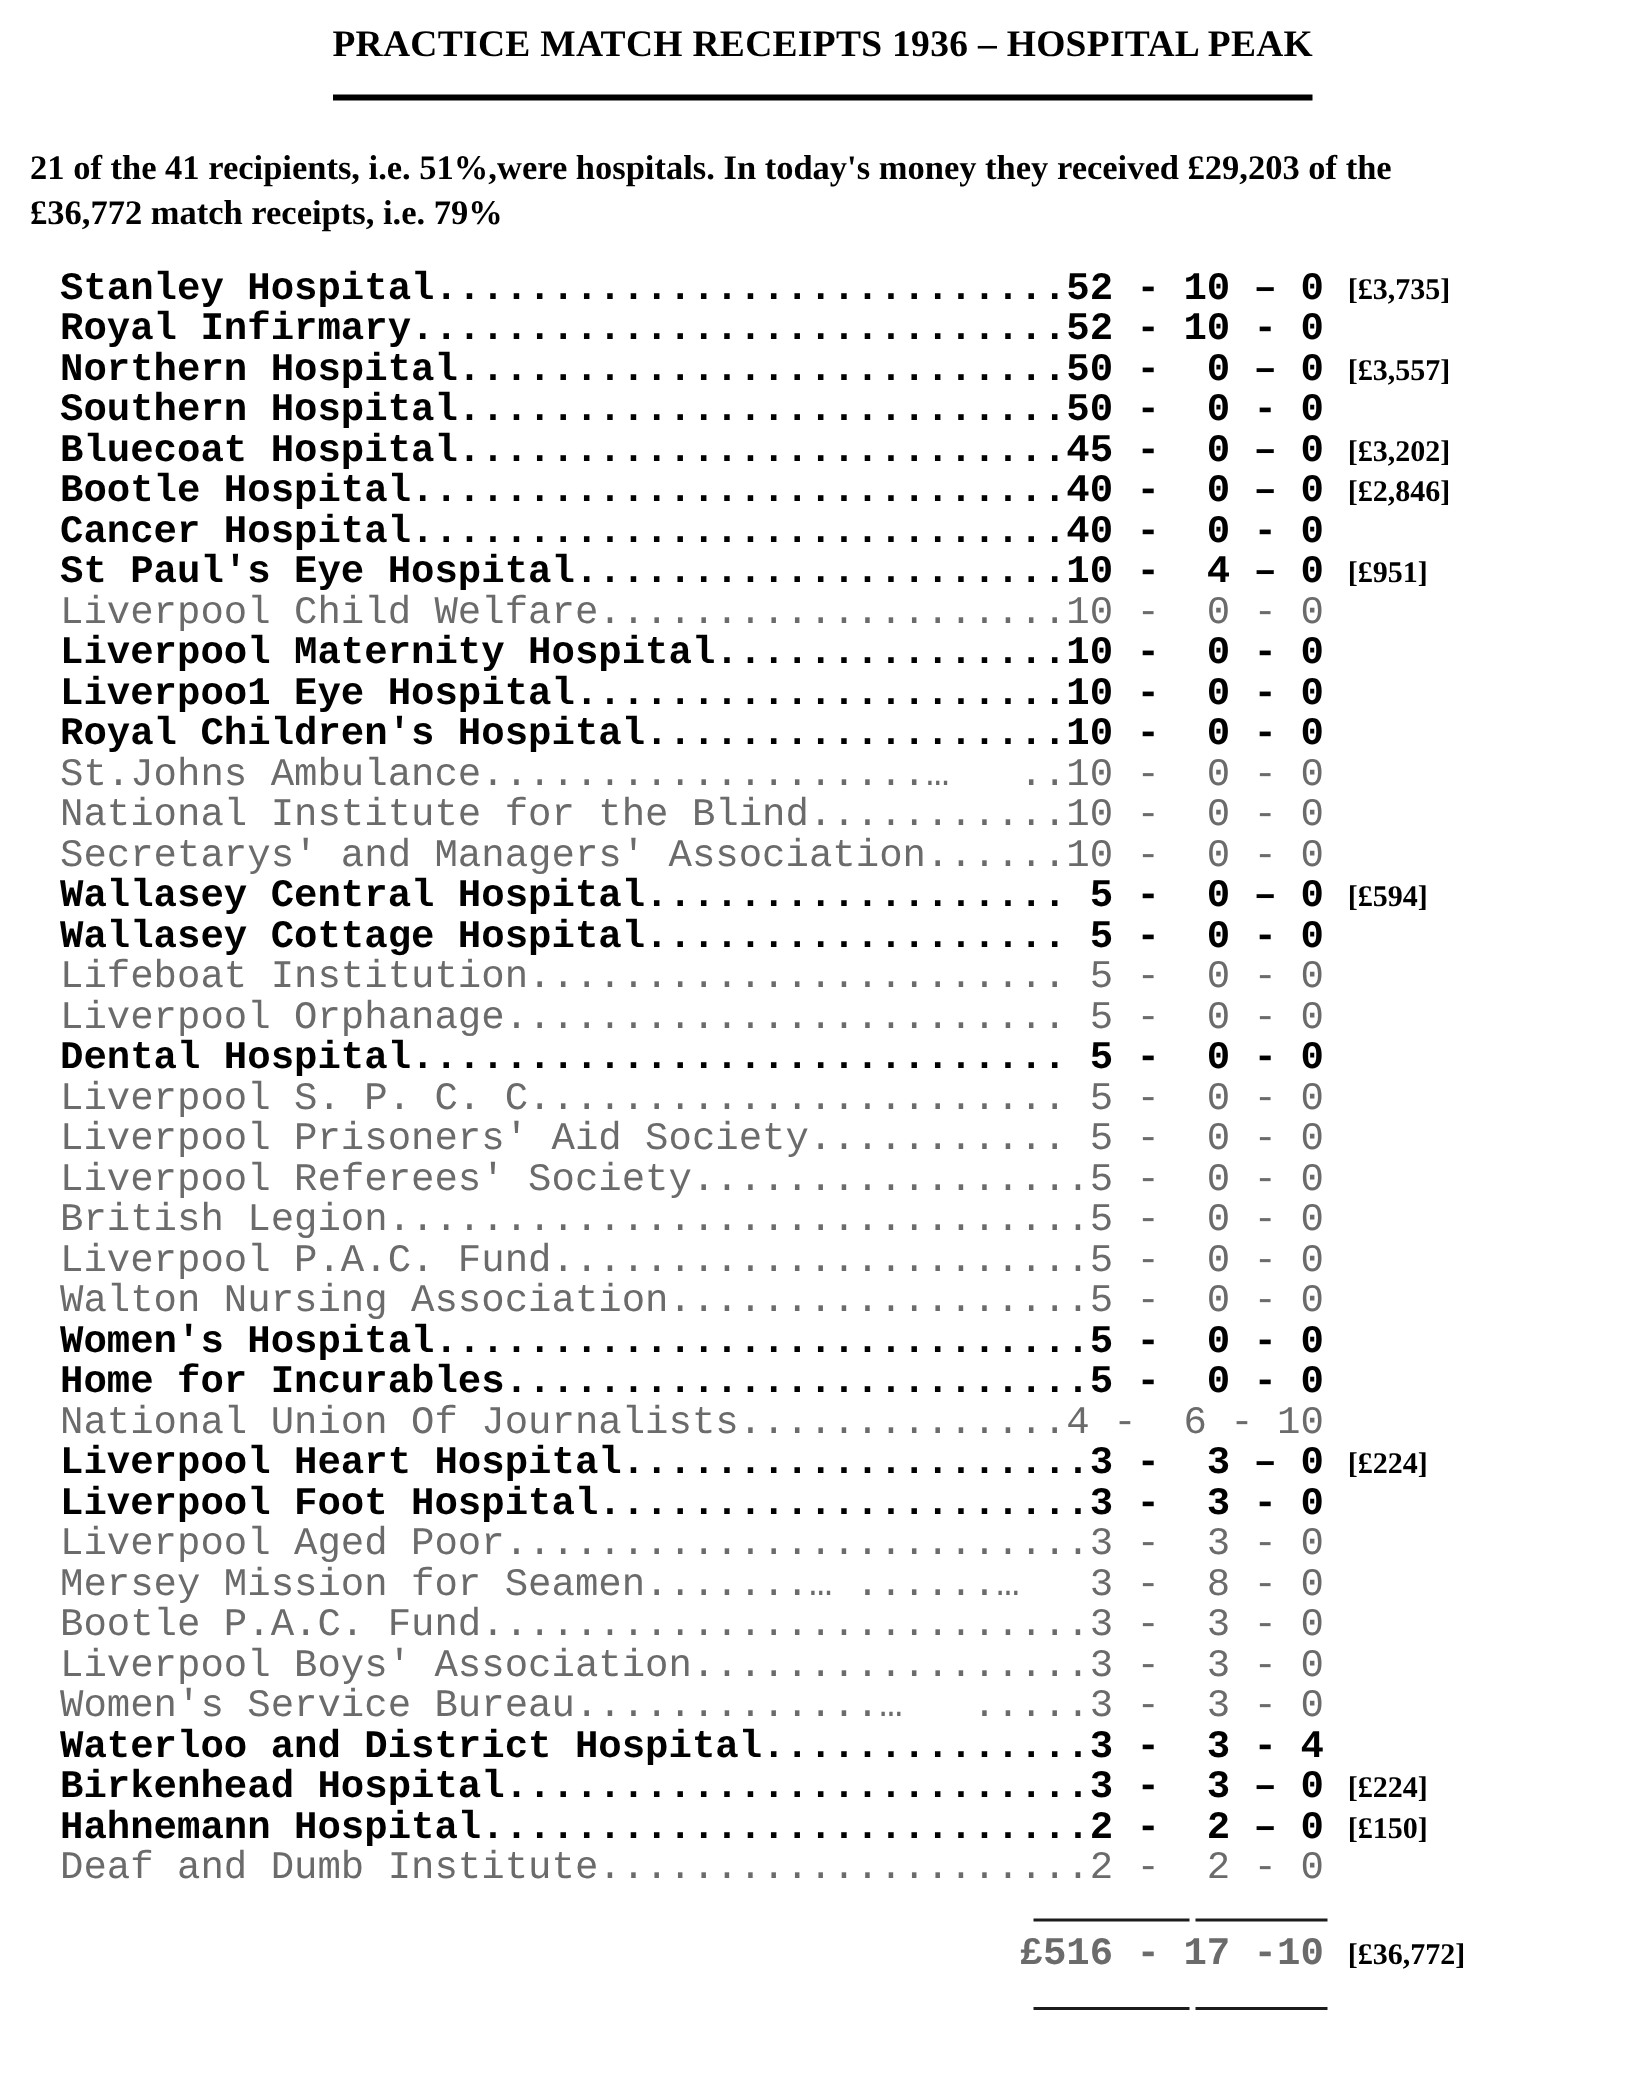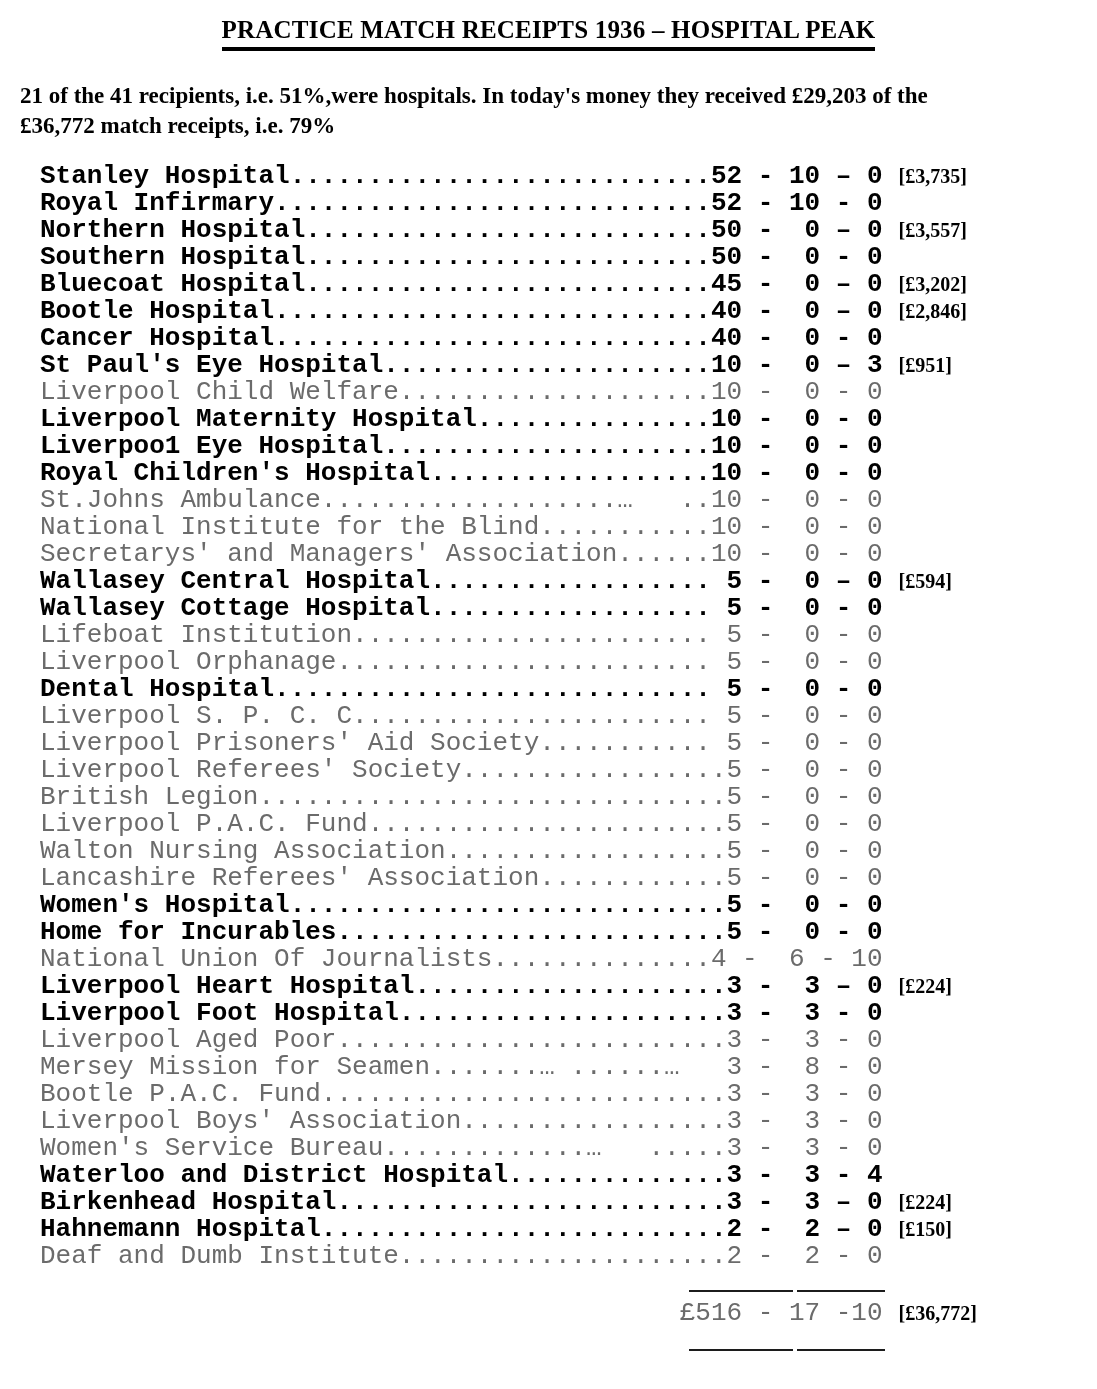--- a/index.html
+++ b/index.html
@@ -19,21 +19,21 @@
     text-align: center;
     font-family: "Liberation Serif", serif;
     font-weight: 700;
     font-size: 25px;
     line-height: 31px;
     letter-spacing: 0.2px;
   }
   h1.doc-title .title-text {
     display: inline-block;
     border-bottom: 4px solid var(--ink, #000);
-    padding-bottom: 2px;
+    padding-bottom: 18px;
   }
 
   
   .intro {
     margin: 30px 30px 0 20px;
     font-family: "Liberation Serif", serif;
     font-weight: 700;
     font-size: 23px;
     line-height: 30px;
     color: var(--ink, #000);
@@ -66,21 +66,21 @@
   .rule .seg-b { width: 88px; }
   .rule-top { margin-top: 20px; }
   .rule-bottom { margin-top: 22px; }
 
   .total-row { display: flex; align-items: baseline; margin: 8px 0 0 40px; height: 27px; }
   .total-amount {
     font-family: "Liberation Mono", monospace;
     font-size: 26px;
     line-height: 27px;
     white-space: pre;
-    font-weight: 400;
+    font-weight: 700;
     color: var(--muted, #6b6b6b);
   }
 </style>
 </head>
 <body style="--ink: #000000; --muted: #6b6b6b;">
 
 <div class="page">
 
   <h1 class="doc-title">
     <span class="title-text">PRACTICE MATCH RECEIPTS 1936 – HOSPITAL PEAK</span>
@@ -121,21 +121,21 @@
     <span class="line bold">Bootle Hospital............................40 -  0 – 0</span>
     <span class="modern">[£2,846]</span>
   </div>
 
   <div class="row">
     <span class="line bold">Cancer Hospital............................40 -  0 - 0</span>
 
   </div>
 
   <div class="row">
-    <span class="line bold">St Paul's Eye Hospital.....................10 -  0 – 3</span>
+    <span class="line bold">St Paul's Eye Hospital.....................10 -  4 – 0</span>
     <span class="modern">[£951]</span>
   </div>
 
   <div class="row">
     <span class="line gray">Liverpool Child Welfare....................10 -  0 - 0</span>
 
   </div>
 
   <div class="row">
     <span class="line bold">Liverpool Maternity Hospital...............10 -  0 - 0</span>
@@ -215,24 +215,20 @@
   <div class="row">
     <span class="line gray">Liverpool P.A.C. Fund.......................5 -  0 - 0</span>
 
   </div>
 
   <div class="row">
     <span class="line gray">Walton Nursing Association..................5 -  0 - 0</span>
 
   </div>
 
-  <div class="row">
-    <span class="line gray">Lancashire Referees' Association............5 -  0 - 0</span>
-
-  </div>
 
   <div class="row">
     <span class="line bold">Women's Hospital............................5 -  0 - 0</span>
 
   </div>
 
   <div class="row">
     <span class="line bold">Home for Incurables.........................5 -  0 - 0</span>
 
   </div>

